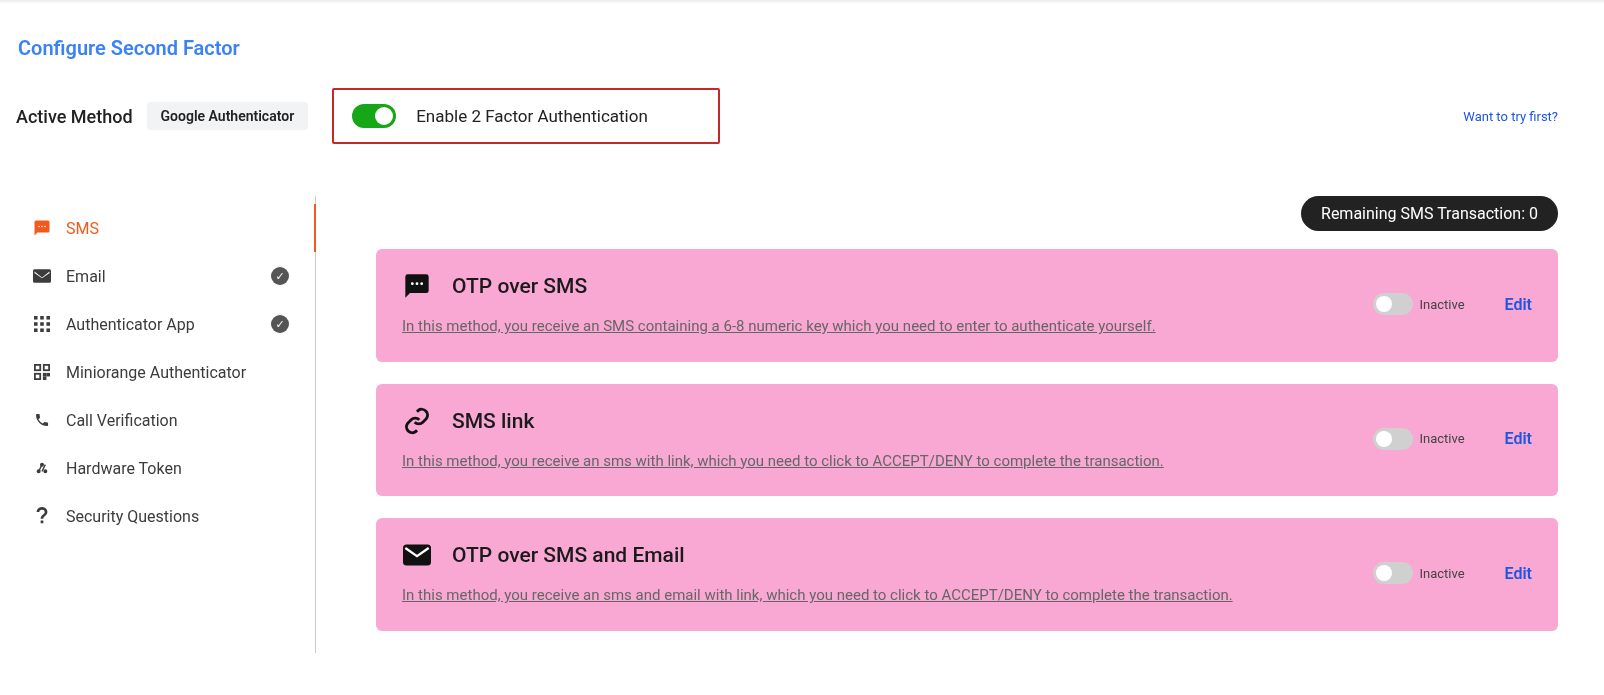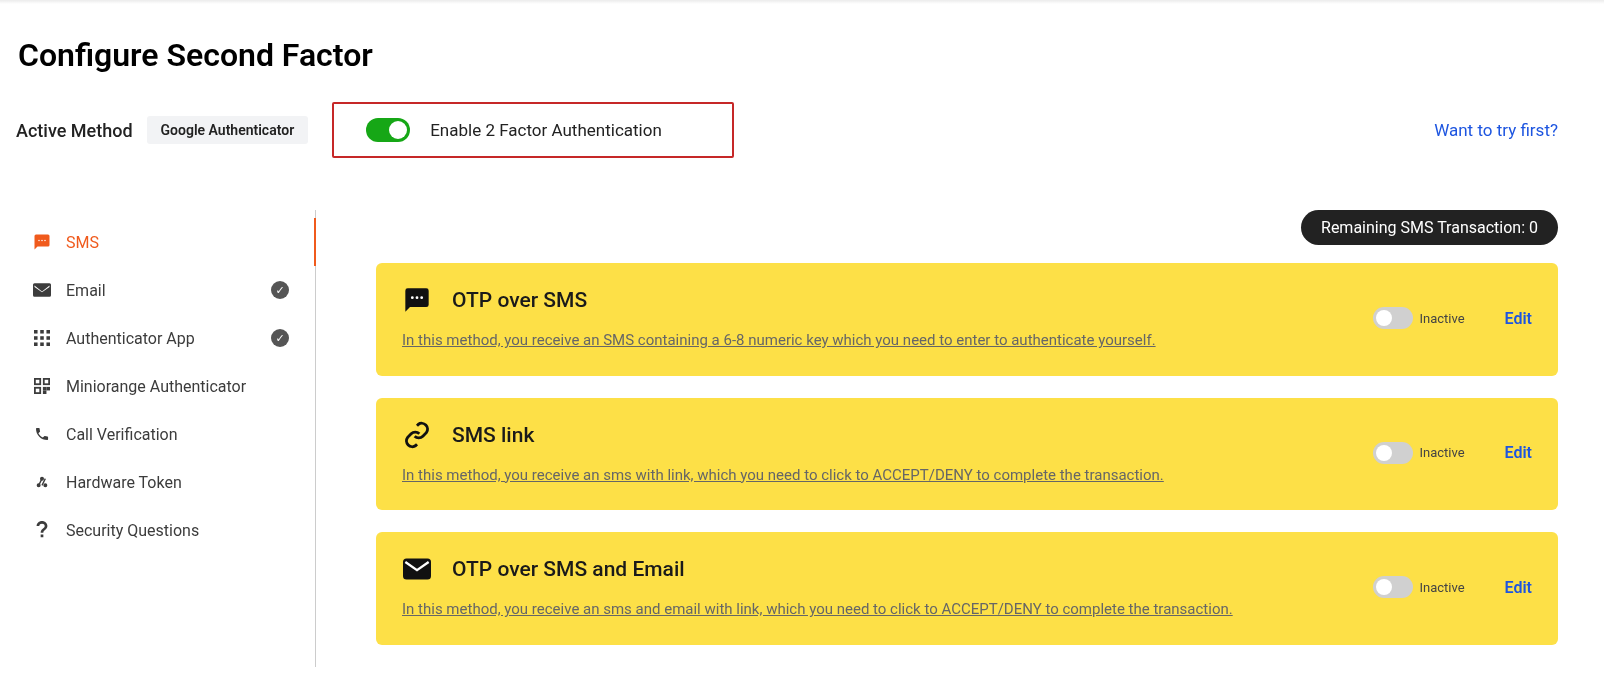--- a/index.html
+++ b/index.html
@@ -13,23 +13,23 @@
   }
   .topbar-shadow {
     width: 100%;
     height: 4px;
     background: linear-gradient(to bottom, rgba(0,0,0,0.08), rgba(0,0,0,0));
   }
   .page {
     padding: 0 16px 0 16px;
   }
   .page-title {
-    font-size: 32px;
+    font-size: 20px;
     font-weight: 600;
-    color: #000000;
+    color: #3b82f6;
     margin: 32px 0 28px 2px;
   }
   .header-row {
     display: flex;
     align-items: center;
     margin-bottom: 52px;
     position: relative;
   }
   .active-method-block {
     display: flex;
@@ -44,21 +44,21 @@
   .active-method-badge {
     background: #f2f3f5;
     color: #222;
     font-size: 14px;
     font-weight: 600;
     padding: 6px 14px;
     border-radius: 3px;
   }
   .enable-highlight {
     border: 2px solid #c62828;
-    padding: 14px 70px 14px 32px;
+    padding: 14px 70px 14px 18px;
     display: flex;
     align-items: center;
     gap: 20px;
     margin-left: 24px;
     border-radius: 2px;
   }
   .toggle-on {
     width: 44px;
     height: 24px;
     background: #16a716;
@@ -76,21 +76,21 @@
     background: #fff;
     border-radius: 50%;
   }
   .enable-label {
     font-size: 17px;
     color: #222;
   }
   .try-link {
     margin-left: auto;
     color: #1d55e0;
-    font-size: 17px;
+    font-size: 13px;
     text-decoration: none;
     margin-right: 30px;
   }
   .content-area {
     display: flex;
   }
   .sidebar {
     width: 300px;
     border-right: 1px solid #ccc;
     padding-top: 8px;
@@ -147,21 +147,21 @@
     float: right;
     background: #222;
     color: #fff;
     border-radius: 22px;
     padding: 8px 20px;
     font-size: 16px;
     margin-bottom: 18px;
   }
   .method-card {
     clear: both;
-    background: #fde047;
+    background: #f9a8d4;
     border-radius: 6px;
     padding: 22px 26px 24px 26px;
     margin-bottom: 22px;
     display: flex;
     align-items: center;
   }
   .method-main {
     flex: 1;
   }
   .method-header {

